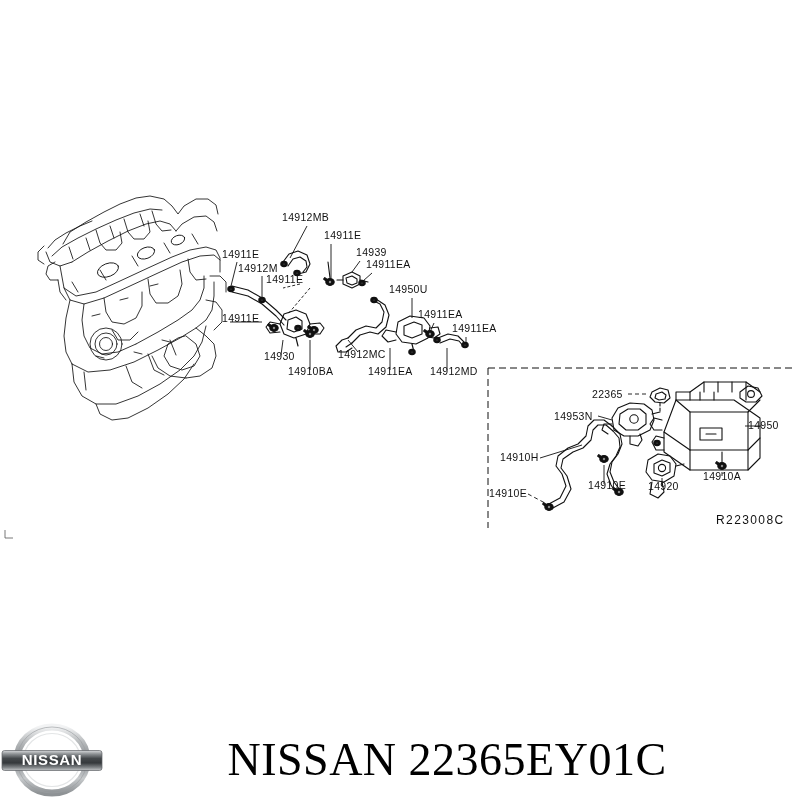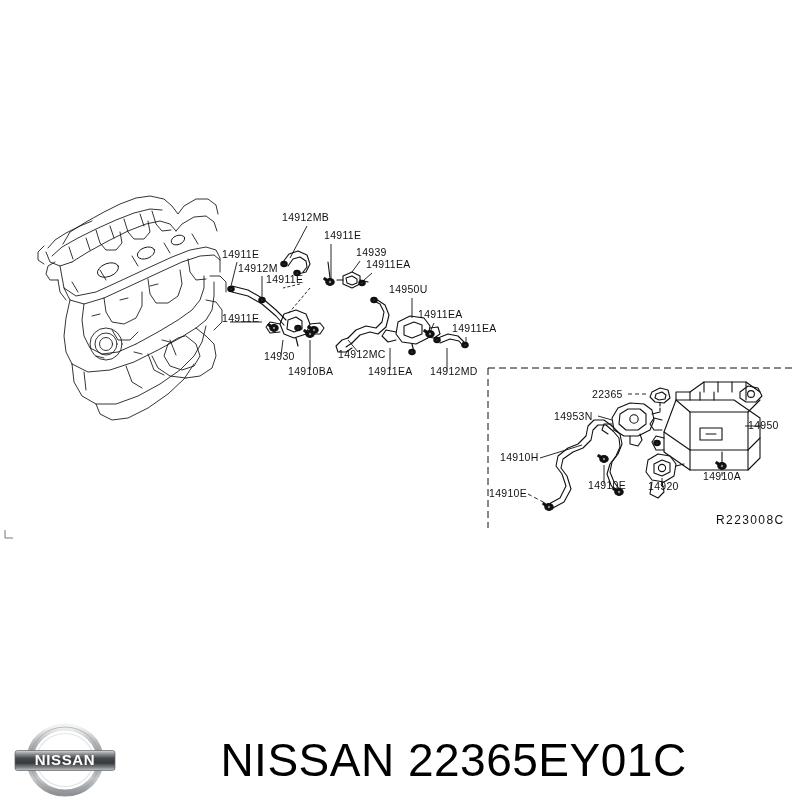--- a/index.html
+++ b/index.html
@@ -46,27 +46,27 @@
     width: 800px;
     height: 80px;
     background: #ffffff;
     display: flex;
     align-items: center;
   }
   #brand-logo {
     width: 104px;
     height: 76px;
     flex: 0 0 auto;
-    margin-left: 13px;
+    margin-left: 0px;
     position: relative;
   }
   #footer-caption {
     flex: 1 1 auto;
     text-align: center;
-    font-family: Liberation Sans, sans-serif;
+    font-family: Liberation Serif, serif;
     font-size: 46px;
     font-weight: 400;
     color: #000000;
     letter-spacing: 0.5px;
     white-space: nowrap;
     padding-right: 10px;
     line-height: 1;
   }
 </style>
 </head>

